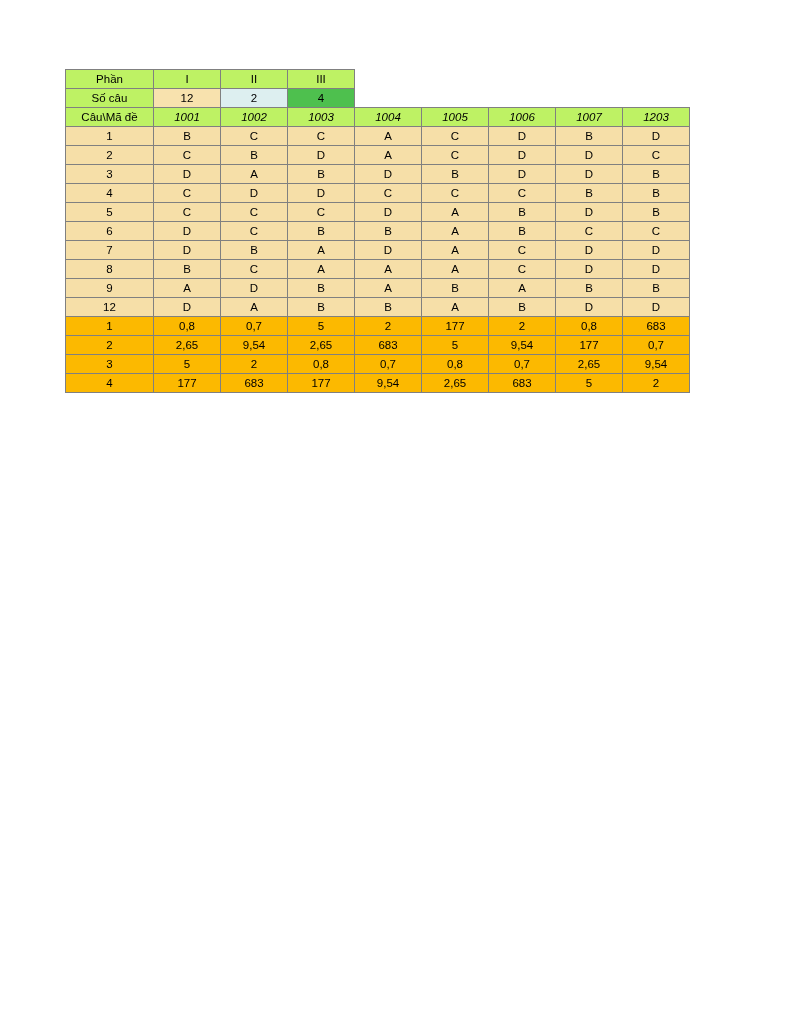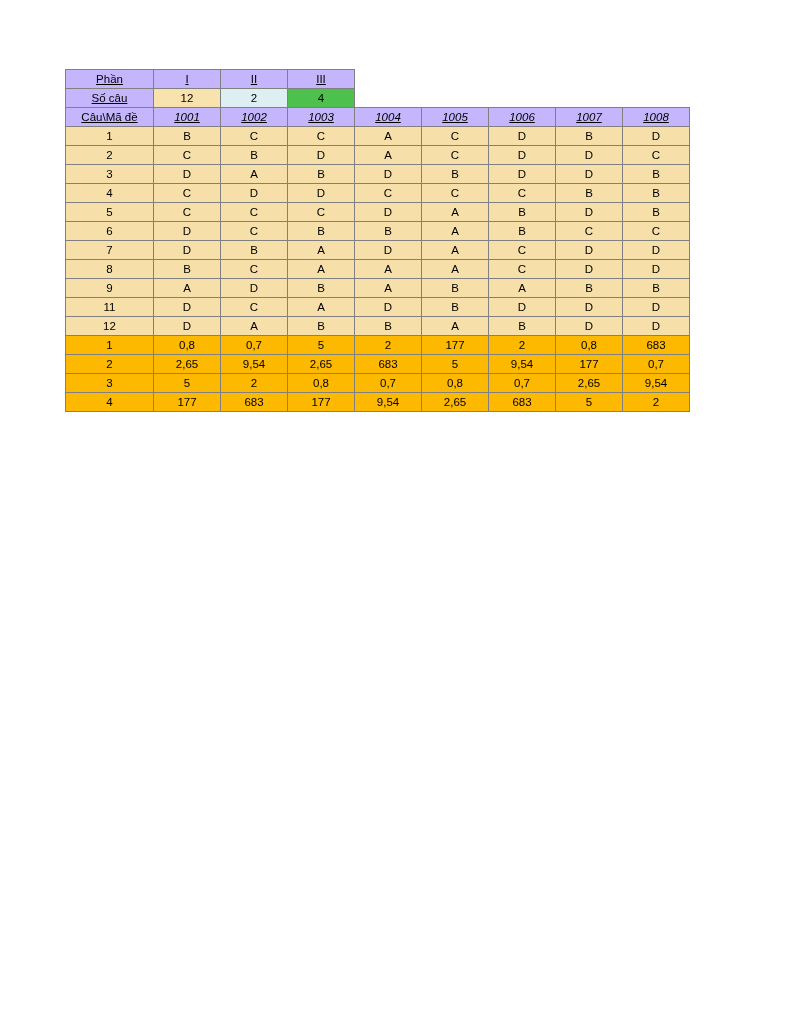--- a/index.html
+++ b/index.html
@@ -31,21 +31,21 @@
     color: #000000;
     padding: 0;
     overflow: hidden;
     white-space: nowrap;
   }
   
   col.c0 { width: 88px; }
   col.cx { width: 67px; }
 
   
-  .white   { background: #c4b5fd; text-decoration: underline; }
+  .white   { background: #bef264; }
   .cream   { background: #f6dfa8; }
   .lightcream { background: #f8e2ae; }
   .orangeTxt { color: #ff2a00; }
   .paleblue { background: #ddeff0; }
   .green   { background: #4ec04e; }
   .amber   { background: #fcb900; }
   .italicRed {
     color: #ff0000;
     font-style: italic;
     margin-top: 31px;
@@ -86,21 +86,21 @@
 
       <tr>
         <td class="white">Câu\Mã đề</td>
         <td class="white italicRed">1001</td>
         <td class="white italicRed">1002</td>
         <td class="white italicRed">1003</td>
         <td class="white italicRed">1004</td>
         <td class="white italicRed">1005</td>
         <td class="white italicRed">1006</td>
         <td class="white italicRed">1007</td>
-        <td class="white italicRed">1008</td>
+        <td class="white italicRed">1203</td>
       </tr>
 
       <tr>
         <td class="cream">1</td>
         <td class="cream">B</td>
         <td class="cream">C</td>
         <td class="cream">C</td>
         <td class="cream">A</td>
         <td class="cream">C</td>
         <td class="cream">D</td>
@@ -187,31 +187,20 @@
       <tr>
         <td class="cream">9</td>
         <td class="cream">A</td>
         <td class="cream">D</td>
         <td class="cream">B</td>
         <td class="cream">A</td>
         <td class="cream">B</td>
         <td class="cream">A</td>
         <td class="cream">B</td>
         <td class="cream">B</td>
-      </tr>
-      <tr>
-        <td class="cream">11</td>
-        <td class="cream">D</td>
-        <td class="cream">C</td>
-        <td class="cream">A</td>
-        <td class="cream">D</td>
-        <td class="cream">B</td>
-        <td class="cream">D</td>
-        <td class="cream">D</td>
-        <td class="cream">D</td>
       </tr>
       <tr>
         <td class="cream">12</td>
         <td class="cream">D</td>
         <td class="cream">A</td>
         <td class="cream">B</td>
         <td class="cream">B</td>
         <td class="cream">A</td>
         <td class="cream">B</td>
         <td class="cream">D</td>

